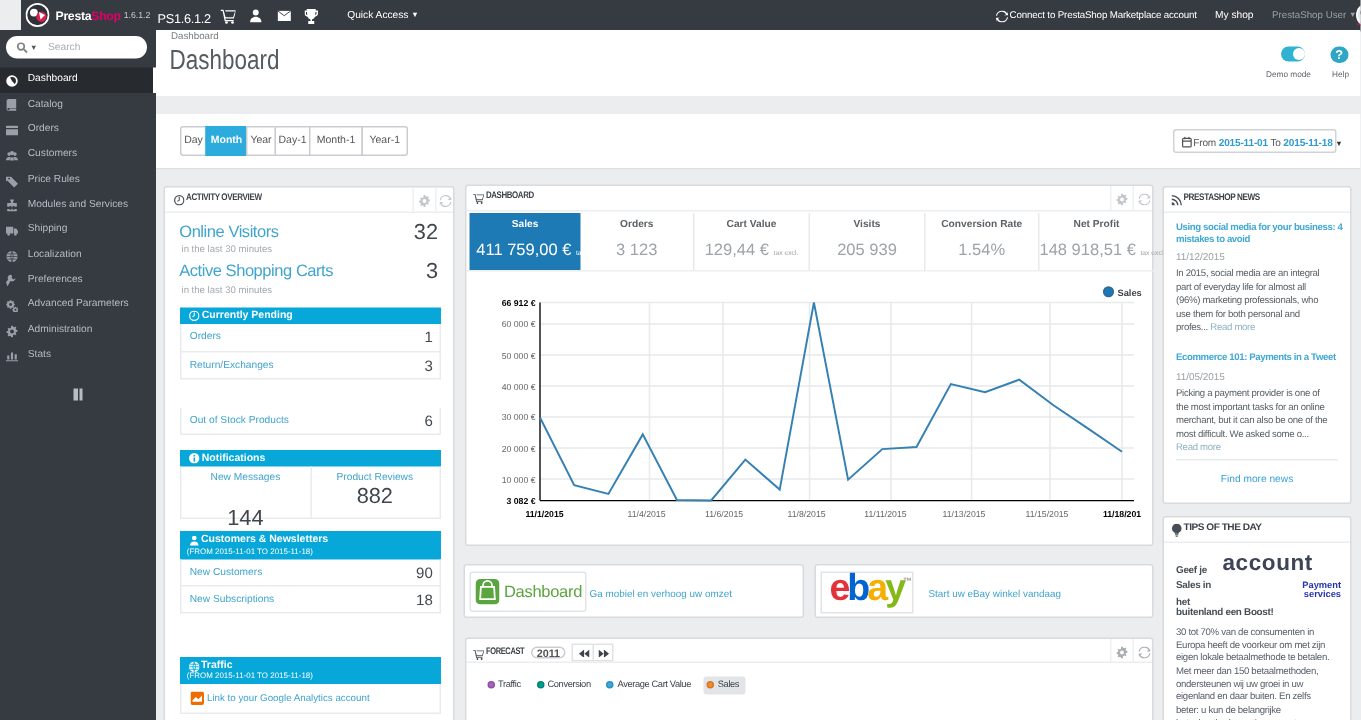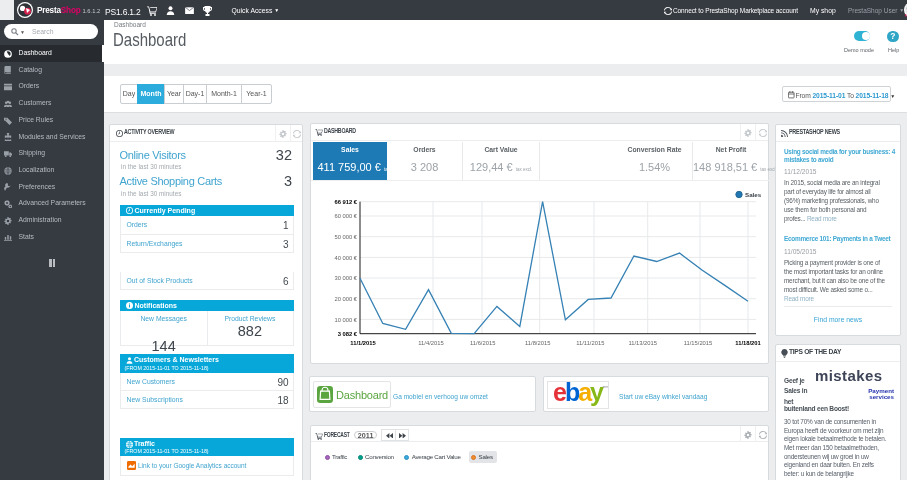--- a/index.html
+++ b/index.html
@@ -292,25 +292,29 @@
  <svg class="gset" style="left:448px;top:5px" viewBox="0 0 10 10">
       <path d="M5 0a5 5 0 0 1 4.5 2.8L10 .7v3.4H6.6L8.4 3A4 4 0 0 0 1 4.4H0A5 5 0 0 1 5 0zM5 10a5 5 0 0 1-4.5-2.8L0 9.3V5.9h3.4L1.6 7A4 4 0 0 0 9 5.6h1A5 5 0 0 1 5 10z"></path>
     </svg>
  <div class="abs" style="left:0;top:17px;width:459px;height:40px;border-bottom:1px solid #eceef0">
   <div class="abs" style="left:2px;top:0.5px;width:74px;height:38.5px;background:#1e7ab4;color:#fff">
    <div class="abs" style="left:0;width:74px;top:4px;font-size:6.8px;font-weight:bold;text-align:center">Sales</div>
    <div class="abs" style="left:4.5px;top:19.5px;font-size:11px;white-space:nowrap">411 759,00 € <span style="font-size:4.5px">tax excl.</span></div>
   </div>
   <div class="kcol" style="left:76px;width:76px">
         <div class="klab">Orders</div>
-        <div class="kval">3 208</div>
+        <div class="kval">3 123</div>
       </div>
   <div class="kcol" style="left:152px;width:77px">
         <div class="klab">Cart Value</div>
         <div class="kval">129,44 € <span style="font-size:4.5px">tax excl.</span></div>
+      </div>
+  <div class="kcol" style="left:229px;width:77px">
+        <div class="klab">Visits</div>
+        <div class="kval">205 939</div>
       </div>
   <div class="kcol" style="left:306px;width:76px">
         <div class="klab">Conversion Rate</div>
         <div class="kval">1.54%</div>
       </div>
   <div class="kcol" style="left:382px;width:76px;border-right:none">
         <div class="klab">Net Profit</div>
         <div class="kval">148 918,51 € <span style="font-size:4.5px">tax excl.</span></div>
       </div>
  </div>
@@ -404,18 +408,18 @@
  <div class="abs b" style="left:8px;top:109.5px;font-size:6.4px;color:#40a9d4;letter-spacing:-0.25px;white-space:nowrap">Ecommerce 101: Payments in a Tweet</div>
  <div class="abs" style="left:8px;top:123px;font-size:6.6px;color:#9aa0a5">11/05/2015</div>
  <div class="abs" style="left:8px;top:132.5px;font-size:6.4px;line-height:9.1px;color:#585f64;letter-spacing:-0.2px;white-space:nowrap">Picking a payment provider is one of<br>the most important tasks for an online<br>merchant, but it can also be one of the<br>most difficult. We asked some o...<br><span style="color:#8fb2c4">Read more</span></div>
  <div class="abs" style="left:8px;right:8px;top:181px;height:1px;background:#e9ebed"></div>
  <div class="abs" style="left:0;width:100%;top:191px;font-size:6.8px;color:#36a3d5;text-align:center">Find more news</div>
 </div>
 <div class="panel" id="tips" style="left:775px;top:344px;width:126px;height:180px">
  <div class="phead"><svg class="pico" style="left:4.5px;width:7px;height:9px;top:4px" viewBox="0 0 8 10">
         <path d="M4 0a3.6 3.6 0 0 1 2 6.6c-.4.3-.6.6-.6 1H2.6c0-.4-.2-.7-.6-1A3.6 3.6 0 0 1 4 0zM2.7 8h2.6v.8H2.7zM3.2 9.2h1.6v.8H3.2z"></path>
       </svg><span class="ht" style="margin-left:12.5px;transform:scaleX(1.05)">TIPS OF THE DAY</span></div>
- <div class="abs" style="left:39px;top:22px;font-size:15px;font-weight:bold;color:#3e4558;letter-spacing:0.4px">mistakes</div>
+ <div class="abs" style="left:39px;top:22px;font-size:15px;font-weight:bold;color:#3e4558;letter-spacing:0.4px">account</div>
  <div class="abs b" style="left:86px;top:42.5px;font-size:6.2px;color:#2533ae;text-align:right;line-height:6.5px;width:32px">Payment services</div>
  <div class="abs b" style="left:8px;top:31px;width:30px;font-size:6.6px;line-height:10.3px;color:#474f56;letter-spacing:-0.2px">Geef je Sales in het</div>
  <div class="abs b" style="left:8px;top:60px;width:115px;font-size:6.6px;color:#474f56;letter-spacing:-0.2px">buitenland een Boost!</div>
  <div class="abs" style="left:8px;top:73px;font-size:6.4px;line-height:8.65px;color:#58606a;letter-spacing:-0.2px;white-space:nowrap">30 tot 70% van de consumenten in<br>Europa heeft de voorkeur om met zijn<br>eigen lokale betaalmethode te betalen.<br>Met meer dan 150 betaalmethoden,<br>ondersteunen wij uw groei in uw<br>eigenland en daar buiten. En zelfs<br>beter: u kun de belangrijke<br>betaalmethoden activeren met een...</div>
 </div>
 
 </body></html>

